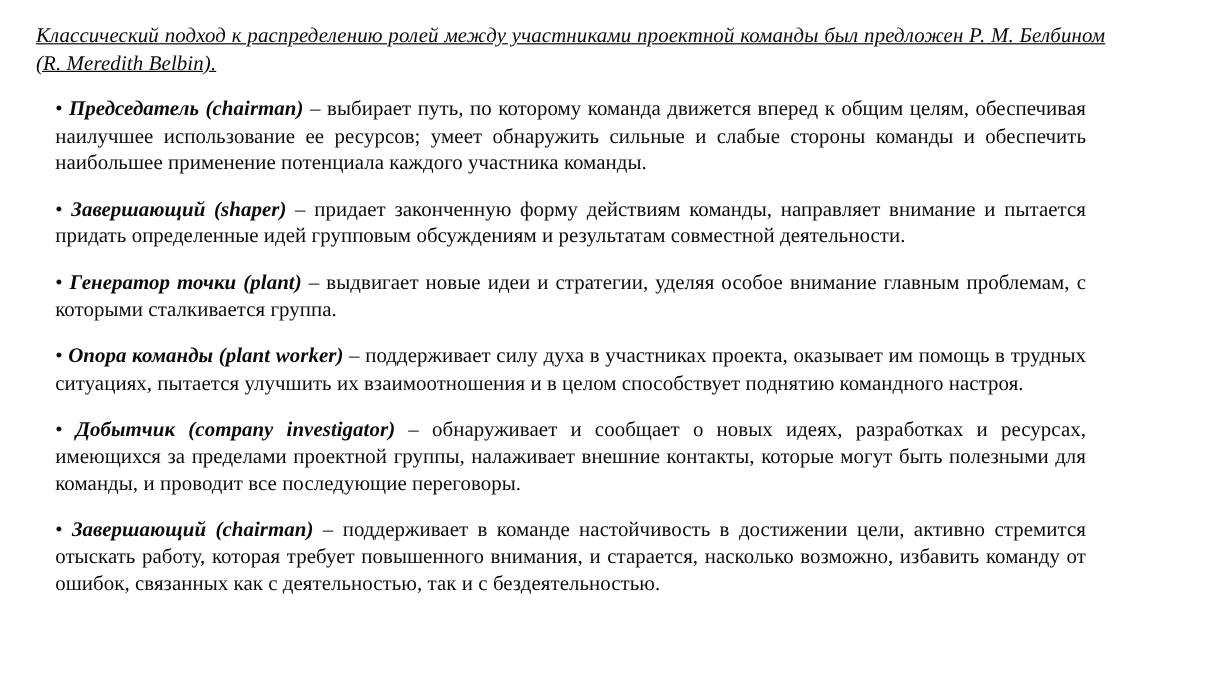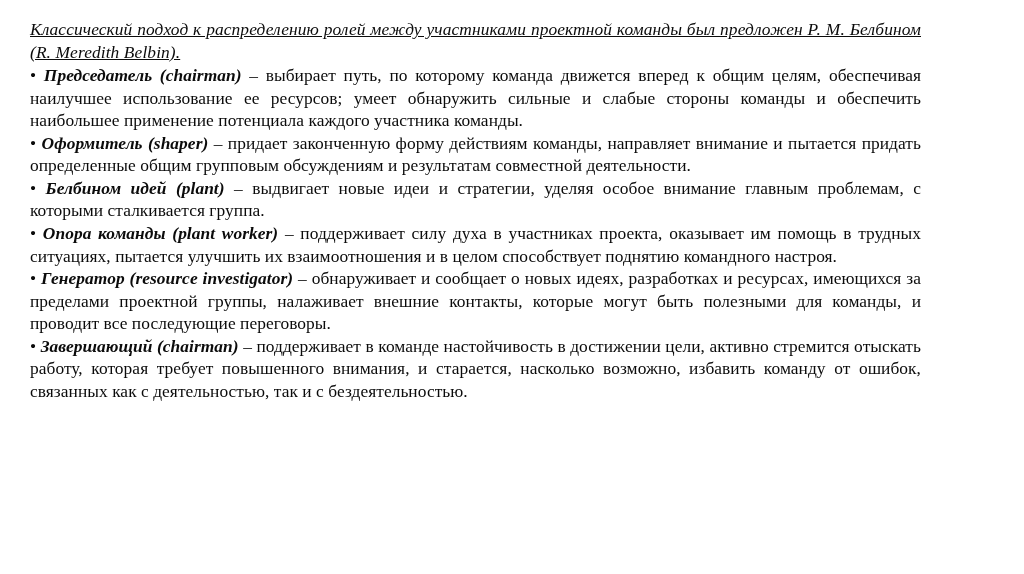--- a/index.html
+++ b/index.html
@@ -24,21 +24,21 @@
     text-align: justify;
     font-style: italic;
     text-decoration: underline;
     margin: 0 0 1px 0;
     letter-spacing: 0.1px;
   }
   .role {
     font-size: 17.4px;
     line-height: 1.295;
     text-align: justify;
-    margin: 0;
+    margin: 16px;
     padding: 0;
     letter-spacing: 0.05px;
   }
   .role .bullet {
     font-weight: 400;
   }
   .role .name {
     font-weight: bold;
     font-style: italic;
   }
@@ -58,44 +58,44 @@
 
     <p class="role">
       <span class="bullet">•</span>
       <span class="name">Председатель (chairman)</span>
       <span class="dash">–</span>
       <span class="body">выбирает путь, по которому команда движется вперед к общим целям, обеспечивая наилучшее использование ее ресурсов; умеет обнаружить сильные и слабые стороны команды и обеспечить наибольшее применение потенциала каждого участника команды.</span>
     </p>
 
     <p class="role">
       <span class="bullet">•</span>
-      <span class="name">Оформитель (shaper)</span>
+      <span class="name">Завершающий (shaper)</span>
       <span class="dash">–</span>
-      <span class="body">придает законченную форму действиям команды, направляет внимание и пытается придать определенные общим групповым обсуждениям и результатам совместной деятельности.</span>
+      <span class="body">придает законченную форму действиям команды, направляет внимание и пытается придать определенные идей групповым обсуждениям и результатам совместной деятельности.</span>
     </p>
 
     <p class="role">
       <span class="bullet">•</span>
-      <span class="name">Белбином идей (plant)</span>
+      <span class="name">Генератор точки (plant)</span>
       <span class="dash">–</span>
       <span class="body">выдвигает новые идеи и стратегии, уделяя особое внимание главным проблемам, с которыми сталкивается группа.</span>
     </p>
 
 
 
     <p class="role">
       <span class="bullet">•</span>
       <span class="name">Опора команды (plant worker)</span>
       <span class="dash">–</span>
       <span class="body">поддерживает силу духа в участниках проекта, оказывает им помощь в трудных ситуациях, пытается улучшить их взаимоотношения и в целом способствует поднятию командного настроя.</span>
     </p>
 
     <p class="role">
       <span class="bullet">•</span>
-      <span class="name">Генератор (resource investigator)</span>
+      <span class="name">Добытчик (company investigator)</span>
       <span class="dash">–</span>
       <span class="body">обнаруживает и сообщает о новых идеях, разработках и ресурсах, имеющихся за пределами проектной группы, налаживает внешние контакты, которые могут быть полезными для команды, и проводит все последующие переговоры.</span>
     </p>
 
     <p class="role">
       <span class="bullet">•</span>
       <span class="name">Завершающий (chairman)</span>
       <span class="dash">–</span>
       <span class="body">поддерживает в команде настойчивость в достижении цели, активно стремится отыскать работу, которая требует повышенного внимания, и старается, насколько возможно, избавить команду от ошибок, связанных как с деятельностью, так и с бездеятельностью.</span>
     </p>

